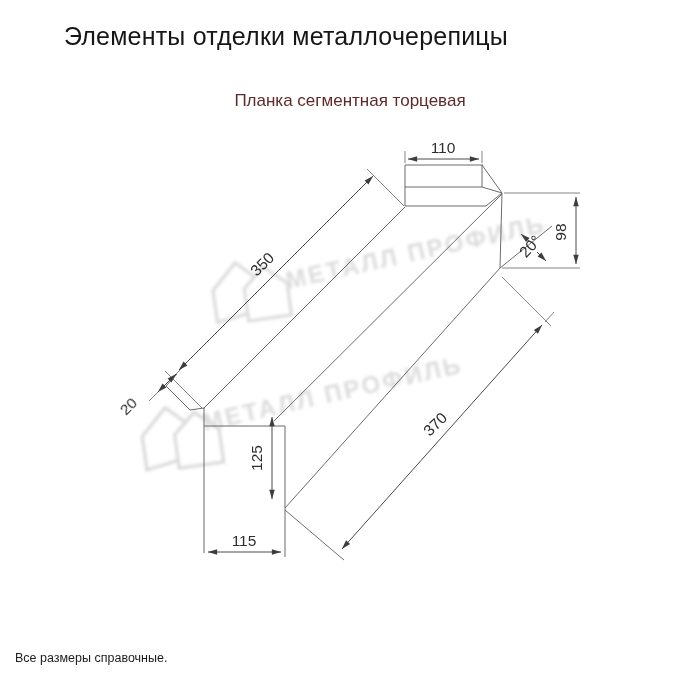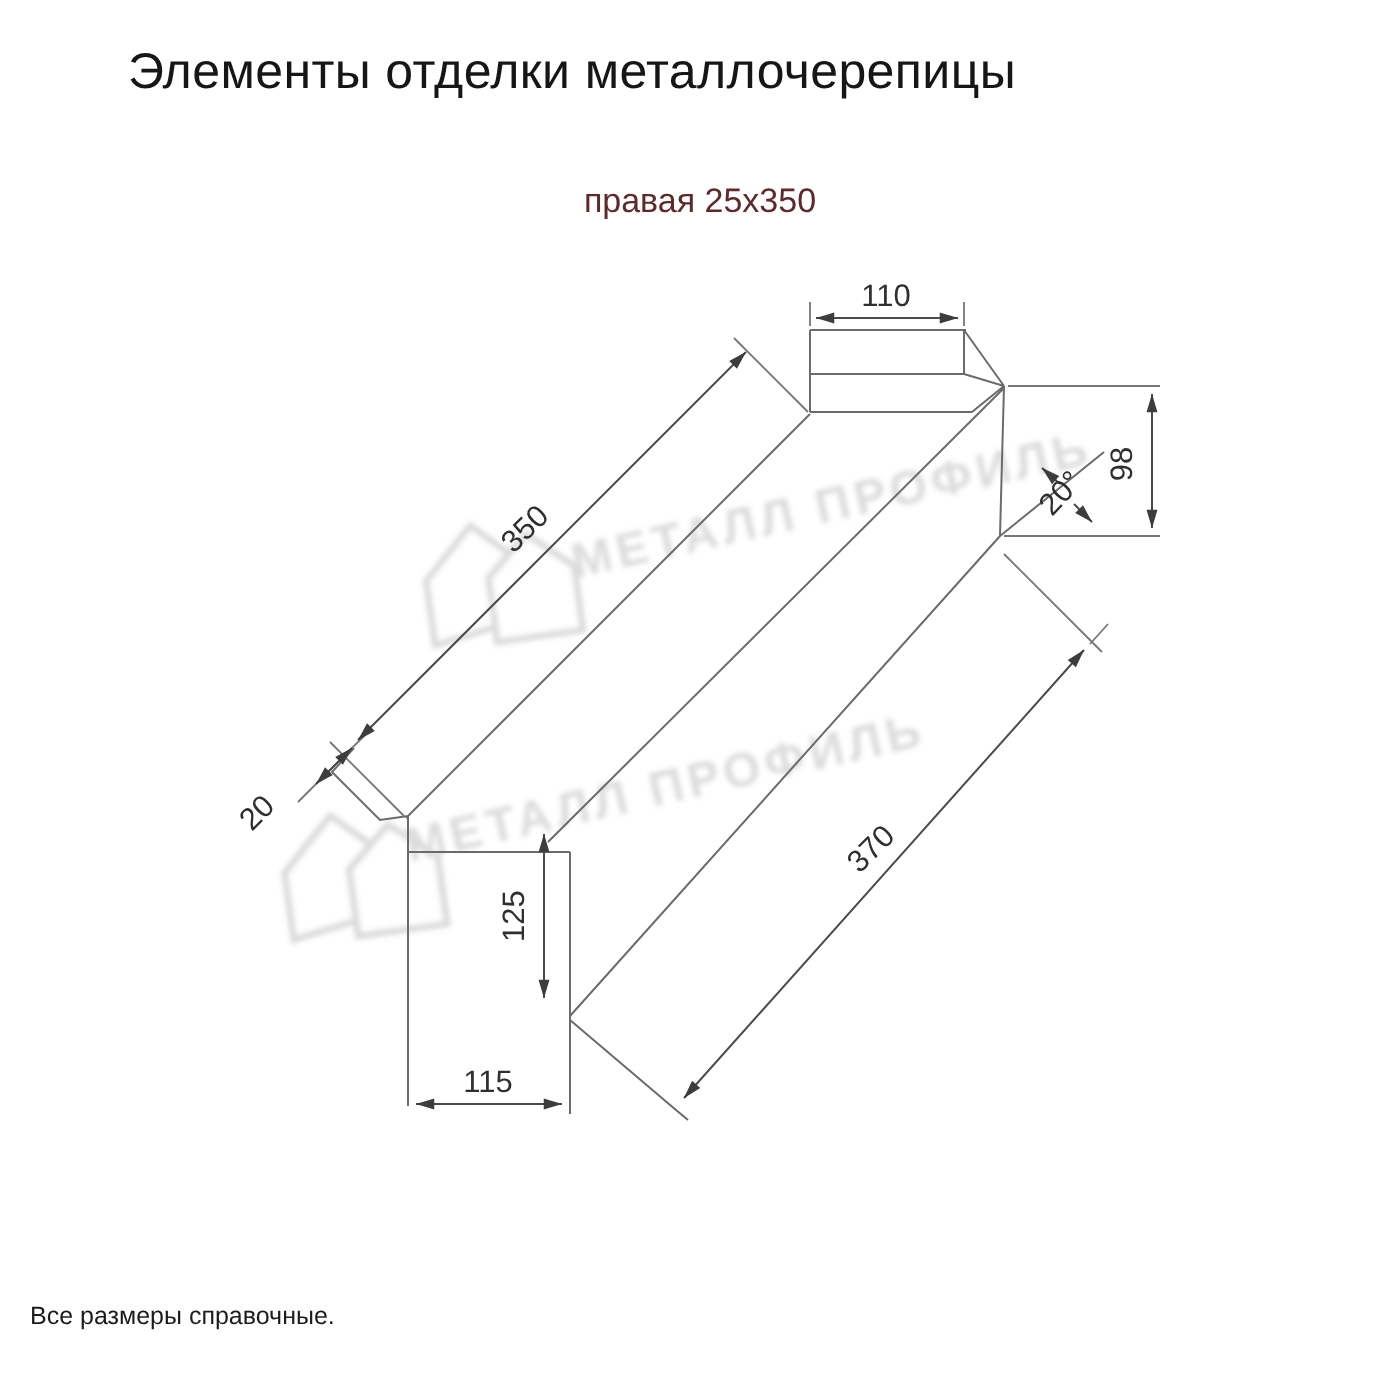--- a/index.html
+++ b/index.html
@@ -20,21 +20,21 @@
   .wm-logo{stroke:#c2c2c2;stroke-width:2.4;fill:#ffffff;}
 </style>
 </head>
 <body>
 
 <div id="page">
 
   <div class="title">Элементы отделки металлочерепицы</div>
 
   <div class="subtitle">
-    <div>правая 25x350</div>
+    <div>Планка сегментная торцевая</div>
   </div>
 
   <svg width="700" height="700" viewBox="0 0 700 700">
     <defs>
       <marker id="arr" viewBox="0 0 10 6" refX="9.3" refY="3" markerWidth="10.5" markerHeight="7" orient="auto-start-reverse" markerUnits="userSpaceOnUse">
         <path d="M0.6,0.4 L9.4,3 L0.6,5.6 z" fill="#3d3d3d"></path>
       </marker>
       <filter id="wblur" x="-20%" y="-20%" width="140%" height="140%">
         <feGaussianBlur stdDeviation="1.35"></feGaussianBlur>
       </filter>

